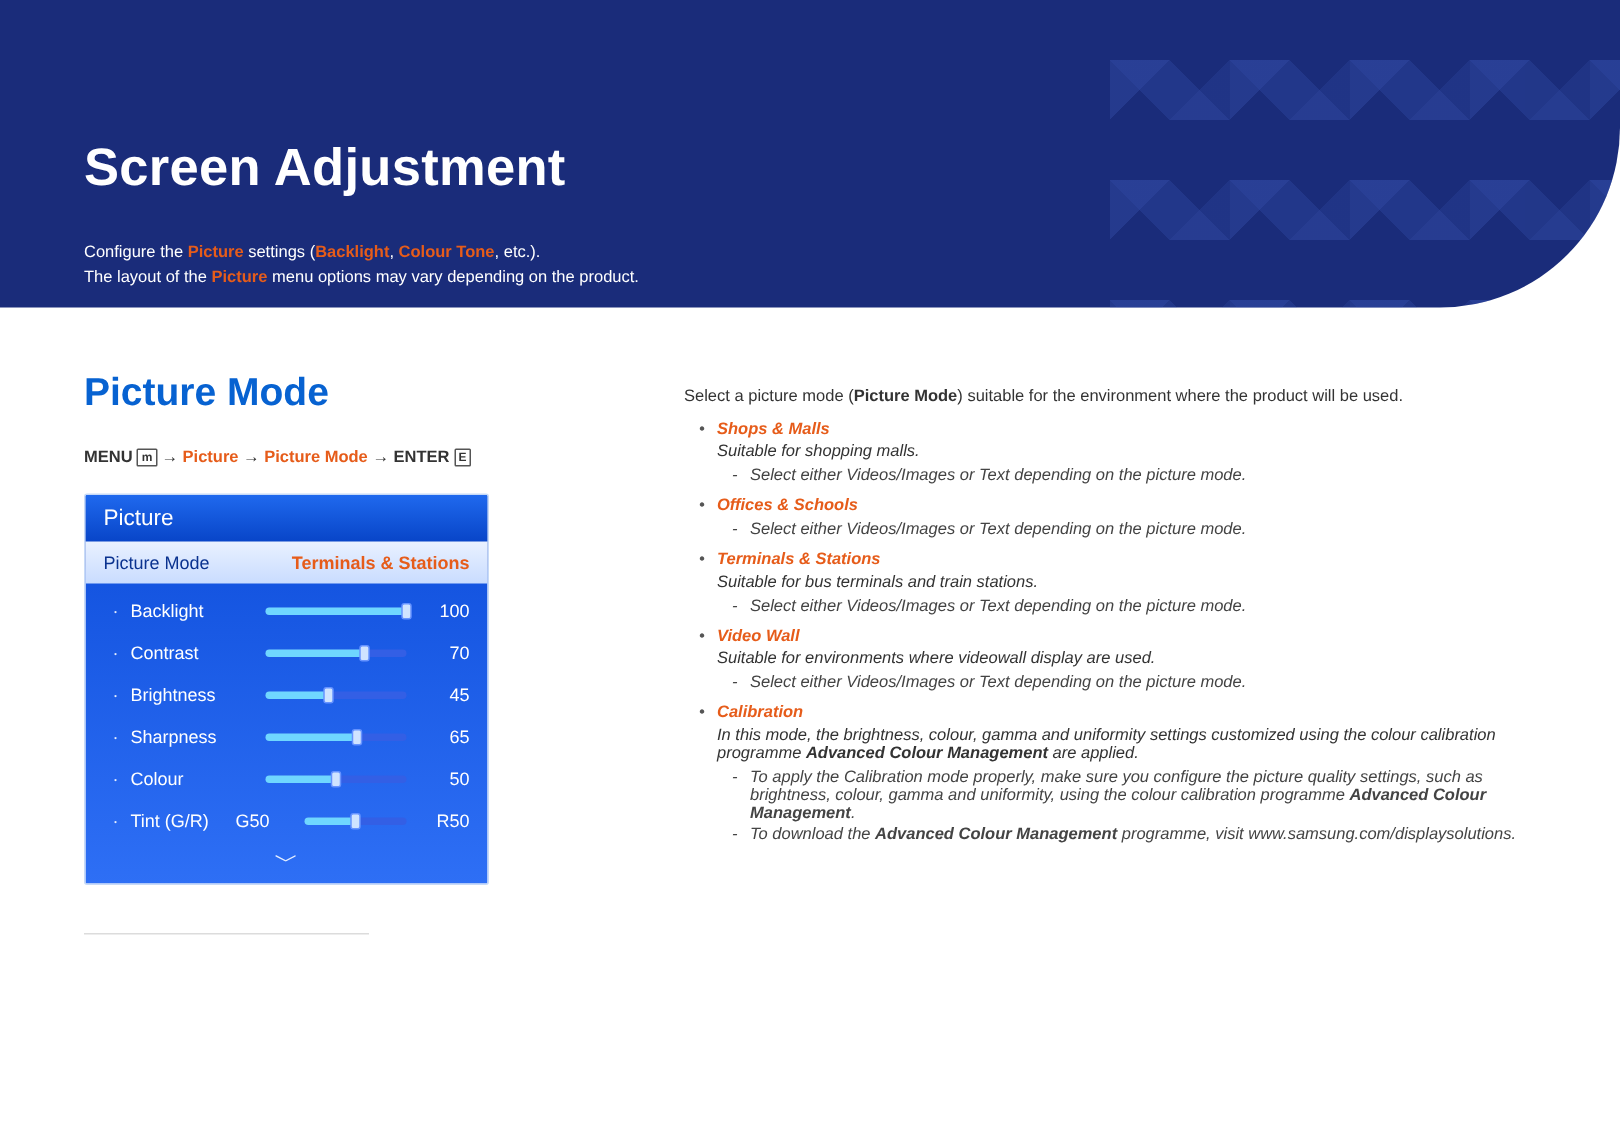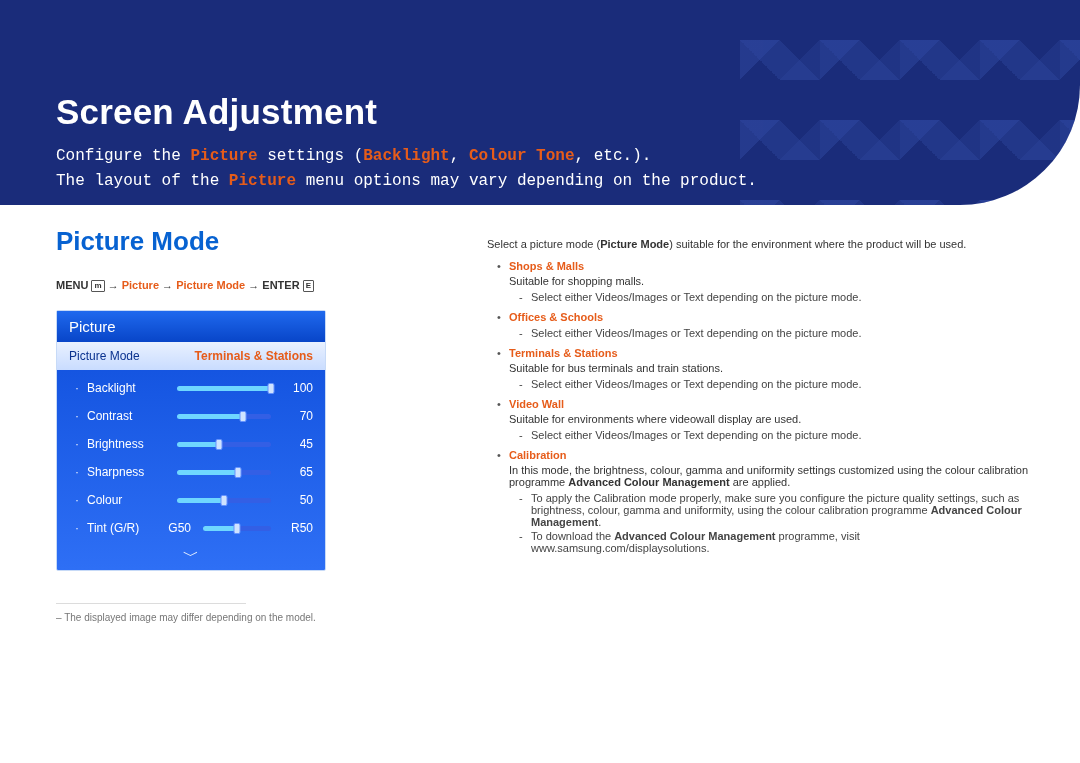--- a/index.html
+++ b/index.html
@@ -37,32 +37,31 @@
   .page-title {
     position: absolute;
     top: 92px; left: 56px;
     font-size: 35px;
     font-weight: 600;
     color: #fff;
     letter-spacing: .2px;
   }
   .intro {
     position: absolute;
-    top: 144px; left: 56px;
+    top: 160px; left: 56px;
     color: #fff;
-    font-size: 16px;
+    font-size: 11px;
     line-height: 1.55;
-    font-family: Liberation Mono, monospace;
   }
   .intro .accent { color: #e65c1a; font-weight:600;}
   .content {
     position: absolute;
-    top: 226px; left: 56px; right: 40px;
+    top: 246px; left: 56px; right: 40px;
     display: flex;
-    gap: 91px;
+    gap: 60px;
   }
   .left-col { width: 340px; flex: 0 0 auto; }
   .right-col { flex: 1 1 auto; padding-top:12px;}
   h2.section {
     color: #0762d1;
     font-size: 26px;
     font-weight: 700;
     margin-bottom: 22px;
   }
   .menu-path {
@@ -121,37 +120,37 @@
   }
   .osd .row .slider .knob{
     position:absolute; top:-3px;
     width:7px; height:11px;
     background:#cfe3ff; border:1px solid #6693ff;
     border-radius:2px;
     transform:translateX(-50%);
   }
   .osd .row .val{ width:34px; text-align:right;}
   .osd .row.tint .name{flex:0 0 62px;}
-  .osd .row.tint .gval{ width:38px; text-align:right; padding-right:4px;}
+  .osd .row.tint .gval{ width:38px; text-align:left; padding-right:4px;}
   .osd .chev{
     text-align:center;
     padding:0 0 10px;
     font-size:16px;
     color:#e9f1ff;
     line-height:8px;
   }
   .left-col hr{
     border:none; border-top:1px solid #dcdcdc; width:190px; margin:0 0 8px;
   }
   .footnote{ color:#777; font-size:10px;}
   .footnote::before{content:"– "; color:#777;}
   
   .right-col p.lead{ margin-bottom:10px;}
   .right-col strong{ font-weight:700;}
-  ul.modes{ list-style:none;}
+  ul.modes{ list-style:none;font-style:italic;}
   ul.modes > li{
     position:relative; padding-left:22px; margin:0 0 8px;
   }
   ul.modes > li::before{
     content:"•"; position:absolute; left:10px; top:0; color:#555;
   }
   .mode-name{ color:#e65c1a; font-weight:700;}
   .subline{ margin:3px 0 3px 0;}
   ul.sub{ list-style:none; margin-top:4px;}
   ul.sub > li{
@@ -249,21 +248,20 @@
               <span class="fill" style="width:50%"></span>
               <span class="knob" style="left:50%"></span>
             </span>
             <span class="val">R50</span>
           </div>
       </div>
       <div class="chev">﹀</div>
     </div>
 
     <hr>
-    <div class="footnote">The displayed image may differ depending on the model.</div>
   </div>
 
   <div class="right-col">
     <p class="lead">
       <span>Select a picture mode (</span><strong>Picture Mode</strong><span>) suitable for the environment where the product will be used.</span>
     </p>
     <ul class="modes">
       <li>
         <span class="mode-name">Shops &amp; Malls</span>
         <div class="subline">Suitable for shopping malls.</div>

